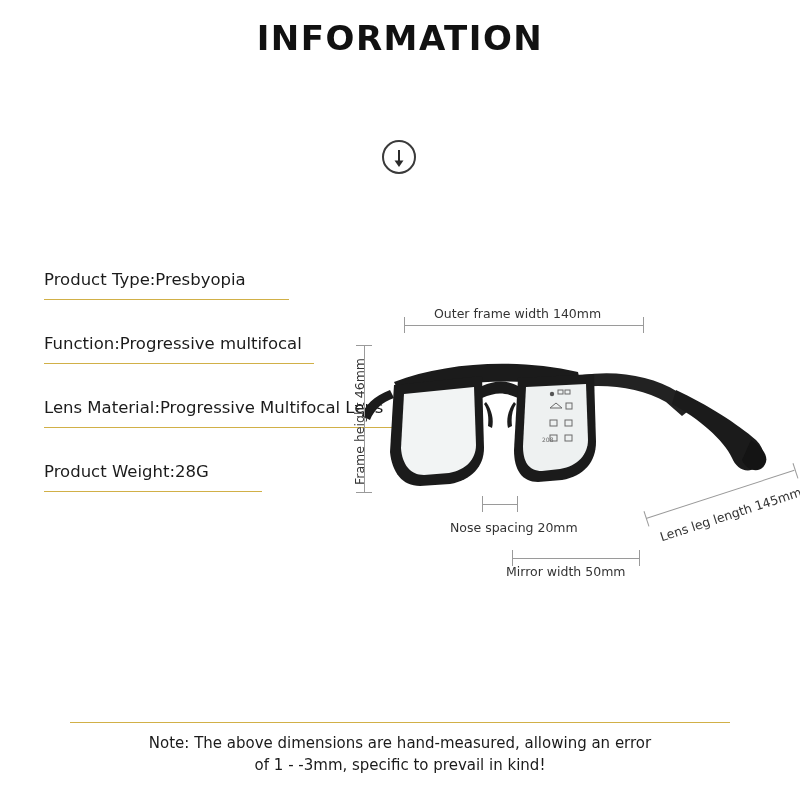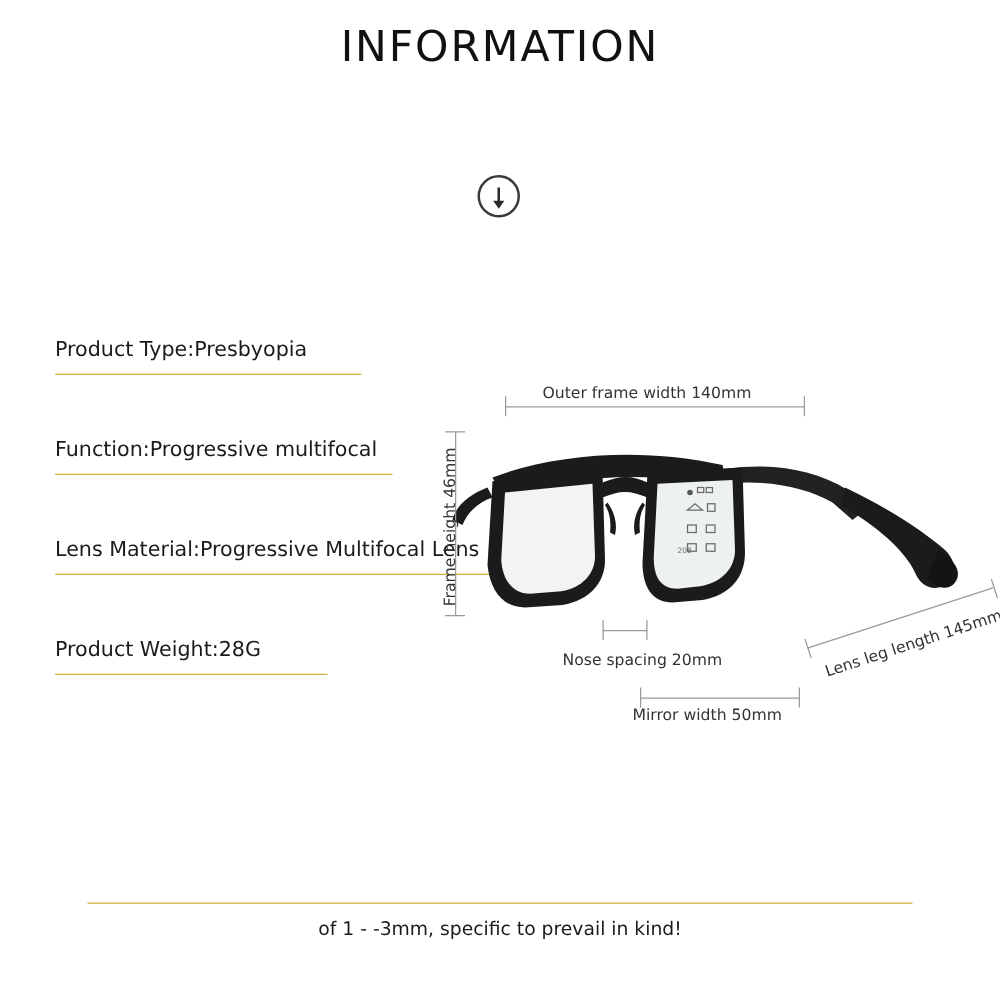--- a/index.html
+++ b/index.html
@@ -17,21 +17,21 @@
   }
 
   
   .title {
     position: absolute;
     top: 18px;
     left: 0;
     width: 800px;
     text-align: center;
     font-size: 34px;
-    font-weight: normal;
+    font-weight: bold;
     letter-spacing: 1.5px;
     color: #111111;
   }
 
   
   .arrow-badge {
     position: absolute;
     top: 140px;
     left: 382px;
     width: 34px;
@@ -47,21 +47,21 @@
 
   
   .spec-list {
     position: absolute;
     left: 44px;
     top: 270px;
     width: 370px;
   }
   .spec-item {
     position: relative;
-    margin-bottom: 50px;
+    margin-bottom: 34px;
   }
   .spec-text {
     font-size: 16.5px;
     color: #1b1b1b;
     white-space: nowrap;
     padding-bottom: 10px;
   }
   .spec-rule {
     height: 1px;
     background: #c9a227;
@@ -236,14 +236,15 @@
 
   <div class="dim-line" style="left:300px; top:228px; width:156px; height:1px; transform-origin:left center; transform:rotate(-18deg);"></div>
   <div class="tick" style="left:300px; top:221px; width:1px; height:16px; transform-origin:left center; transform:rotate(-18deg);"></div>
   <div class="tick" style="left:449px; top:173px; width:1px; height:16px; transform-origin:left center; transform:rotate(-18deg);"></div>
   <div class="rlabel" style="left:312px; top:240px;">Lens leg length 145mm</div>
 
 </div>
 
 <div class="footer-rule"></div>
 <div class="footer-note">
+  <div>Note: The above dimensions are hand-measured, allowing an error</div>
   <div>of 1 - -3mm, specific to prevail in kind!</div>
 </div>
 
 </body></html>

